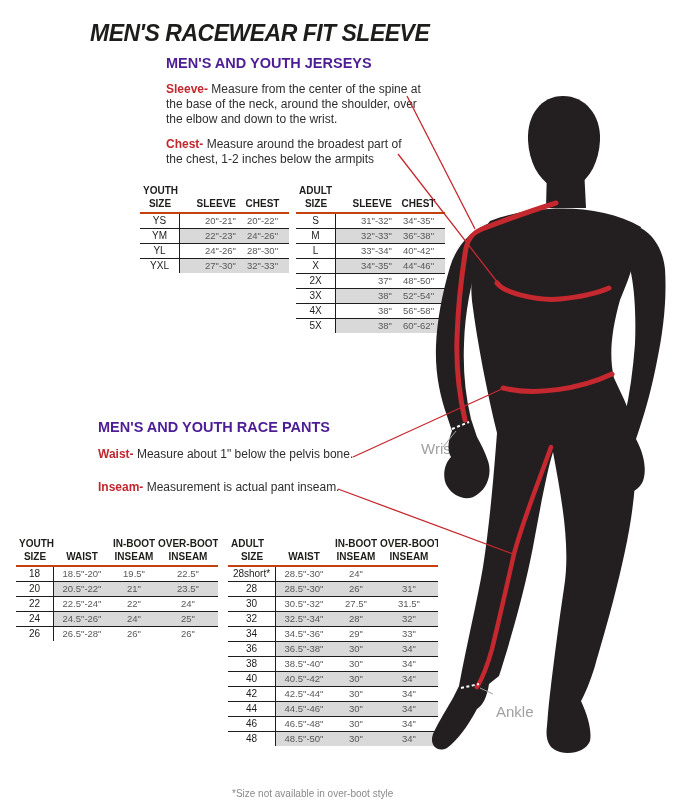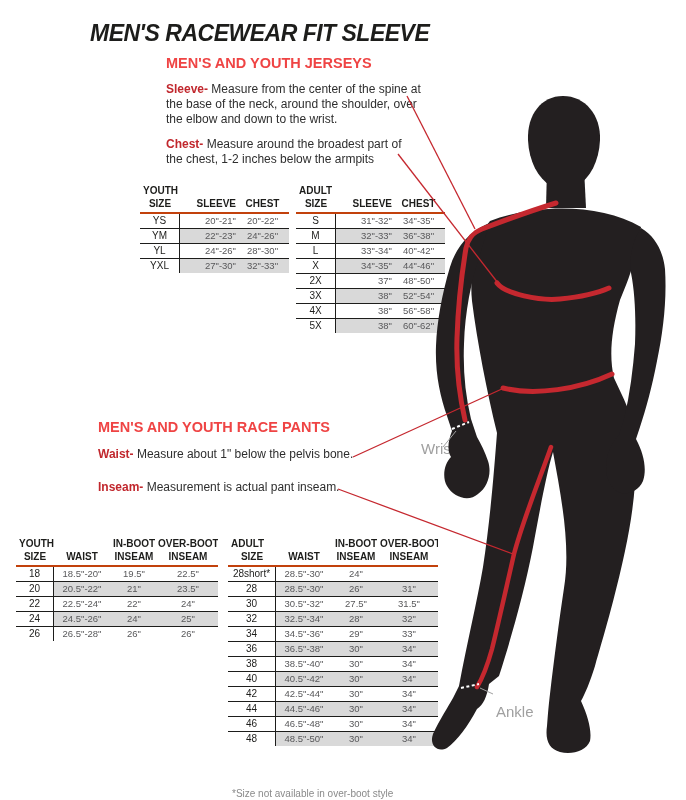--- a/index.html
+++ b/index.html
@@ -4,21 +4,21 @@
 <style>
   html,body{margin:0;padding:0;background:#ffffff;}
   #stage{
     position:relative;width:686px;height:800px;background:#ffffff;overflow:hidden;
     font-family:"Liberation Sans","DejaVu Sans",sans-serif;color:#1d1d1b;
   }
   .abs{position:absolute;}
 
   
   .main-title{left:90px;top:20px;font-size:23px;font-weight:bold;font-style:italic;letter-spacing:-.5px;color:#1d1d1b;white-space:nowrap;}
-  .section-title{font-size:14.5px;font-weight:bold;color:#ef4444;white-space:nowrap;}
+  .section-title{font-size:14.5px;font-weight:bold;color:#4c1d95;white-space:nowrap;}
 
   
   .note{font-size:12px;line-height:15px;color:#2e2e2e;}
   .note .lbl{color:#c1272d;font-weight:bold;}
 
   
   .sizetable{position:absolute;}
   .trow{display:flex;}
   .cell{box-sizing:border-box;overflow:hidden;white-space:nowrap;}
   .thead1 .cell,.thead2 .cell{font-weight:bold;font-size:10px;height:13px;line-height:13px;text-align:center;color:#1d1d1b;}

